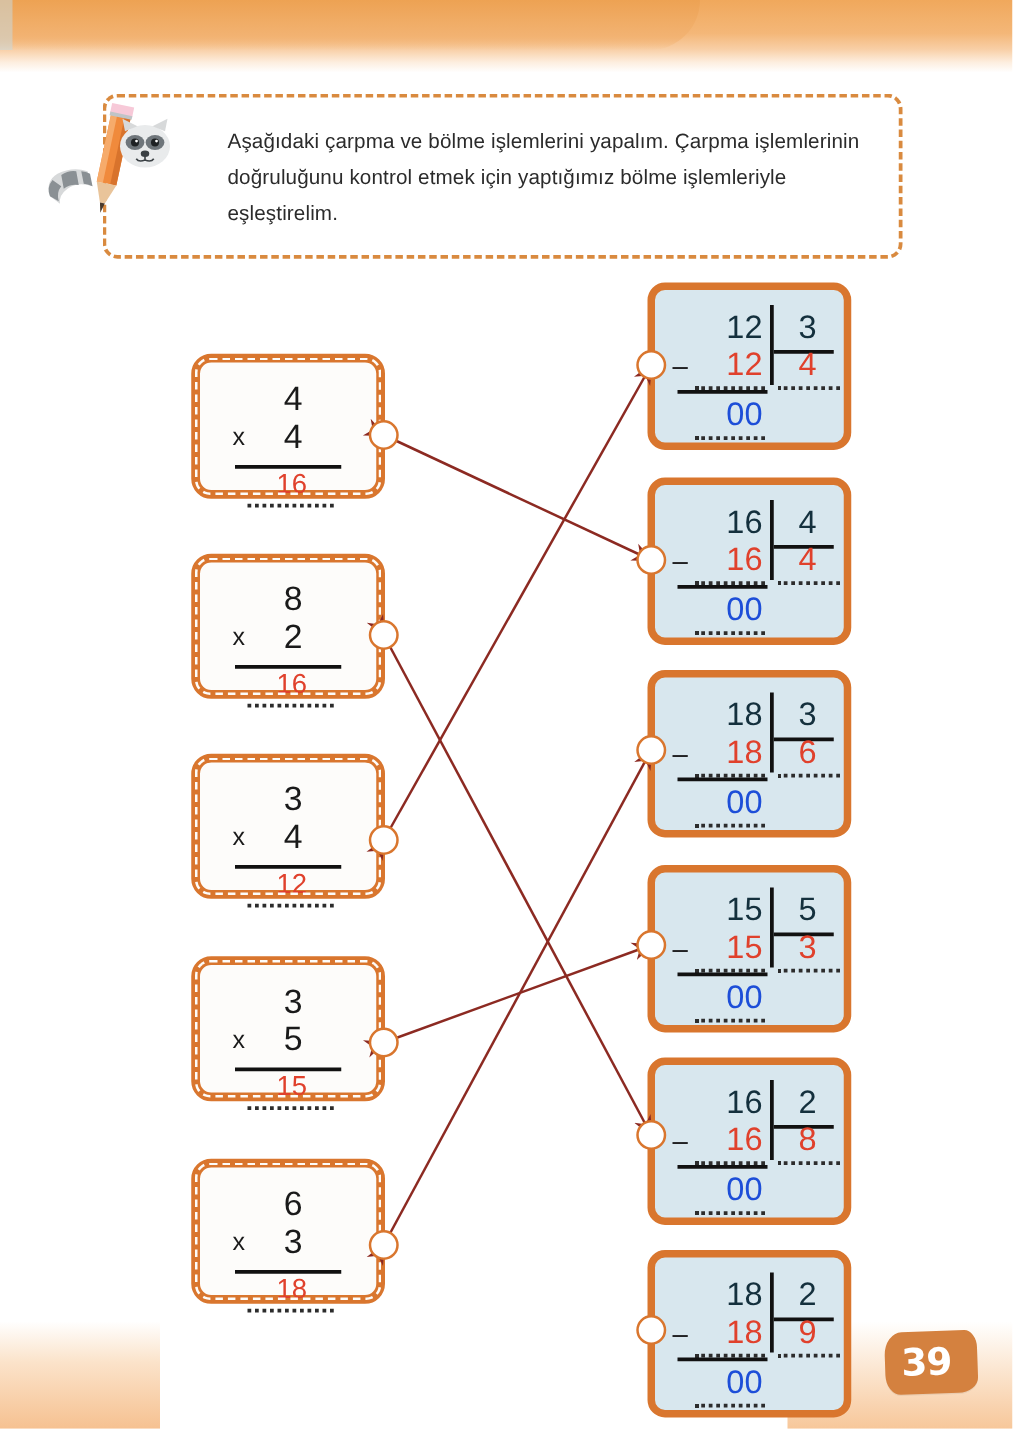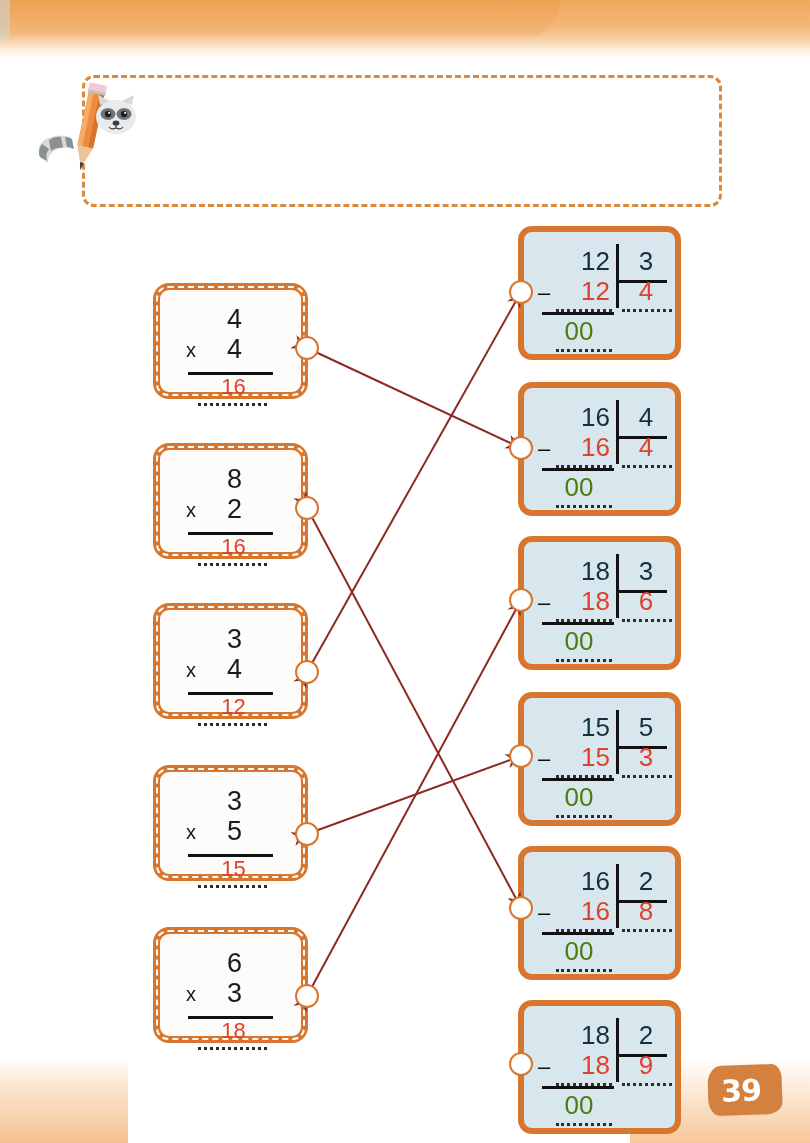--- a/index.html
+++ b/index.html
@@ -155,22 +155,22 @@
     border-bottom:3px dotted #2c2c2c;
   }
   .d-quotdots{
     position:absolute;left:98px;width:50px;top:74px;height:3px;
     border-bottom:3px dotted #2c2c2c;
   }
   .d-rule{
     position:absolute;left:18px;width:72px;top:80px;height:3px;background:#111111;
   }
   .d-rem{
-    position:absolute;left:24px;top:84px;width:62px;text-align:center;
-    font-size:26px;color:#4d7c0f;
+    position:absolute;left:24px;top:84px;width:62px;text-align:right;
+    font-size:26px;color:#1d4ed8;
   }
   .d-remdots{
     position:absolute;left:32px;width:56px;top:114px;height:3px;
     border-bottom:3px dotted #2c2c2c;
   }
 
   
   #connectors{position:absolute;left:0;top:0;width:810px;height:1143px;z-index:5;}
   .node{
     position:absolute;width:24px;height:24px;box-sizing:border-box;
@@ -226,20 +226,21 @@
       <ellipse cx="26" cy="19" rx="7.5" ry="6" fill="#6f767b"></ellipse>
       <circle cx="10" cy="19" r="3.2" fill="#1e2224"></circle>
       <circle cx="26" cy="19" r="3.2" fill="#1e2224"></circle>
       <circle cx="11.2" cy="17.8" r="1.1" fill="#ffffff"></circle>
       <circle cx="27.2" cy="17.8" r="1.1" fill="#ffffff"></circle>
       <ellipse cx="18" cy="28" rx="3.4" ry="2.6" fill="#3a4044"></ellipse>
       <path d="M18 30 L18 33 M18 33 Q13 35 11 32 M18 33 Q23 35 25 32" stroke="#3a4044" stroke-width="1.3" fill="none"></path>
     </g>
   </svg>
 
+  <div class="instruction-text">Aşağıdaki çarpma ve bölme işlemlerini yapalım. Çarpma işlemlerinin doğruluğunu kontrol etmek için yaptığımız bölme işlemleriyle eşleştirelim.</div>
 </div>
 
 <div class="mult-box" style="left:153px;top:283px;">
   <div class="m-stack">
     <div class="m-top">4</div>
     <div class="m-times">x</div>
     <div class="m-mid">4</div>
     <div class="m-rule"></div>
     <div class="m-ans">16</div>
     <div class="m-dots"></div>

